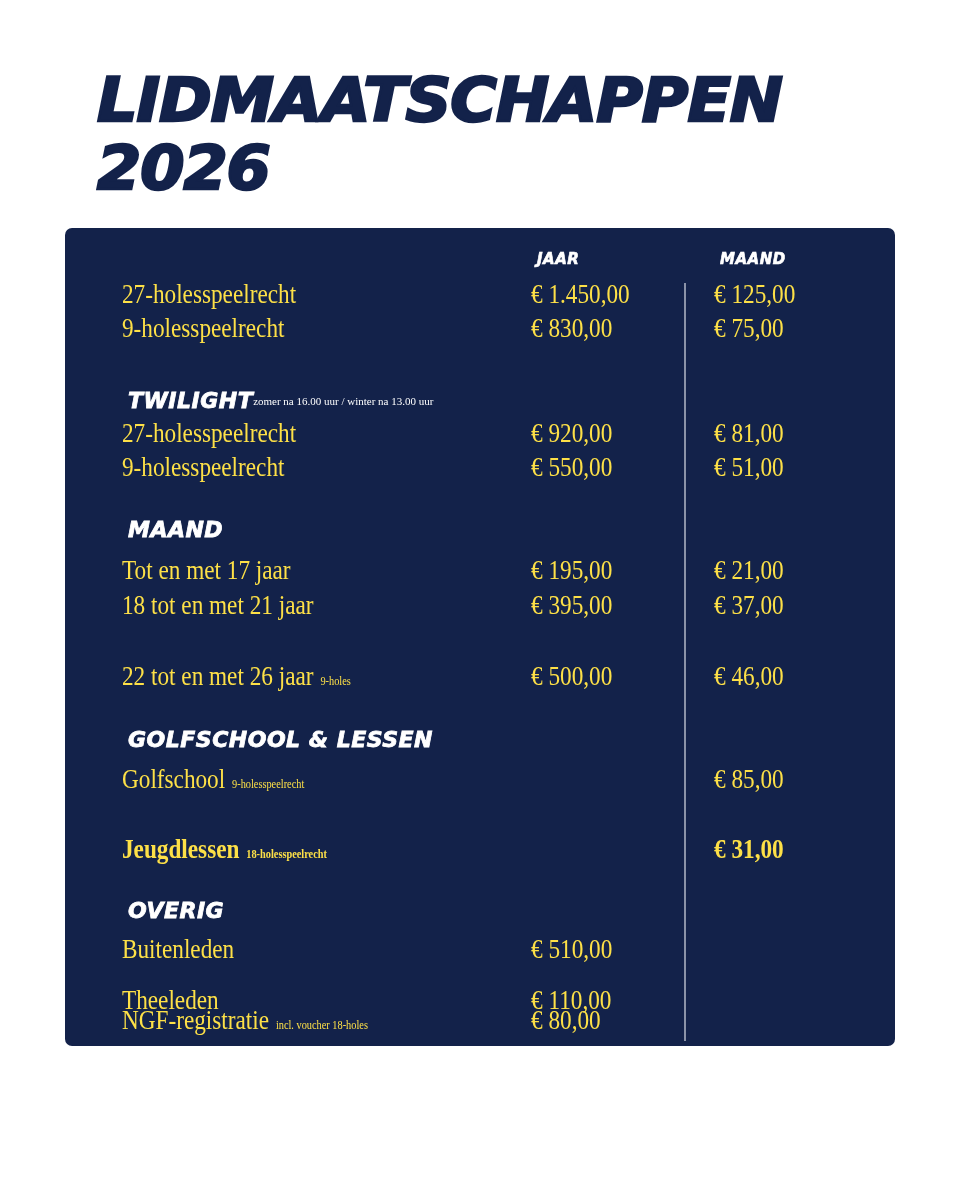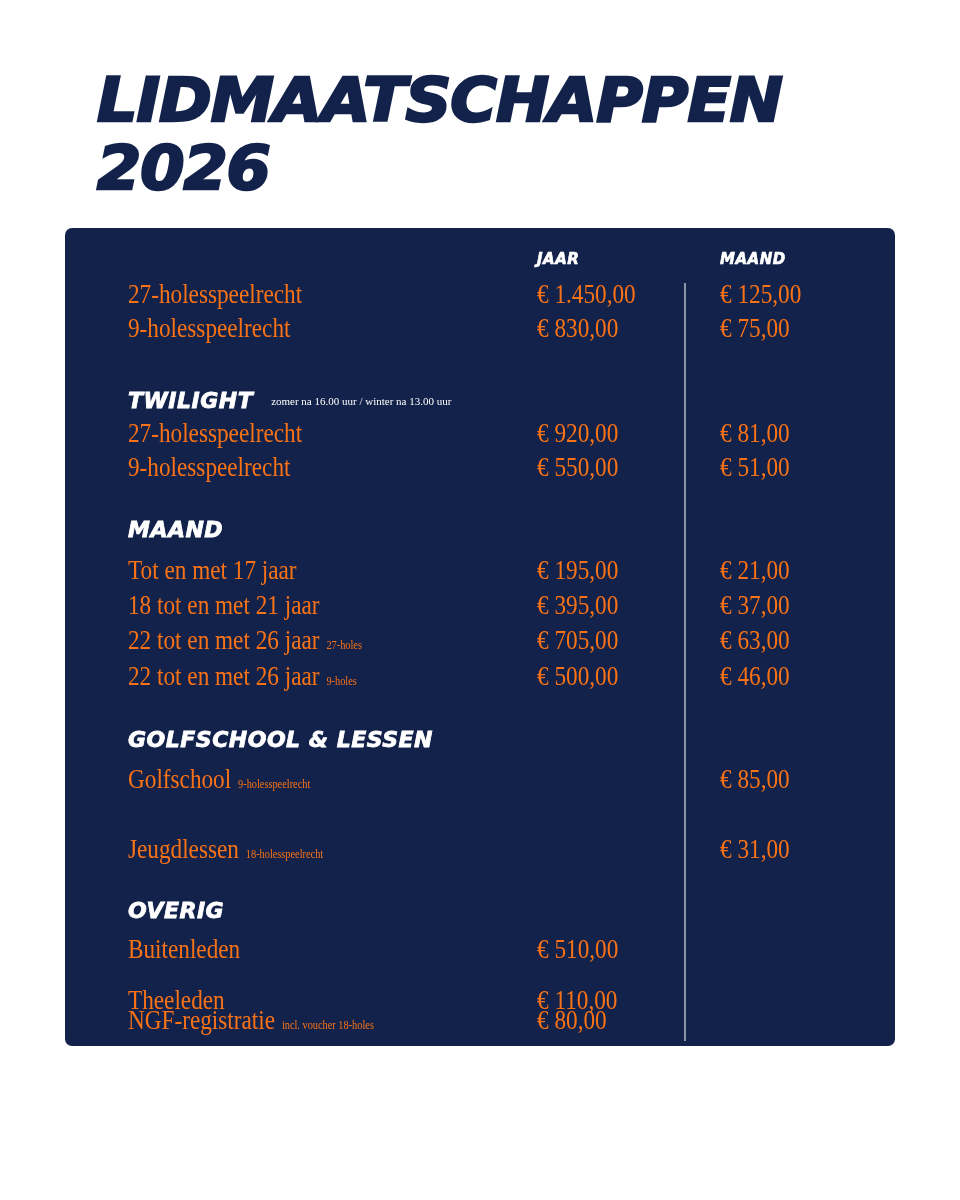--- a/index.html
+++ b/index.html
@@ -31,26 +31,26 @@
   .colhead.jaar { left: 472px; }
   .colhead.maand { left: 655px; }
   .section-title {
     position: absolute; left: 63px;
     font-family: "DejaVu Sans", sans-serif; font-weight: bold; font-style: oblique;
     color: #ffffff; font-size: 22px; letter-spacing: 0.5px;
     -webkit-text-stroke: 0.8px #ffffff;
   }
   .section-note {
     font-family: "Liberation Serif", serif; font-weight: normal; font-style: normal;
-    font-size: 11px; letter-spacing: 0; -webkit-text-stroke: 0; margin-left: 18px;
+    font-size: 11px; letter-spacing: 0; -webkit-text-stroke: 0; margin-left: 0;
     vertical-align: 3px;
   }
   .row {
-    position: absolute; left: 63px; width: 760px; height: 34px;
-    font-family: "Liberation Serif", serif; color: #f97316; font-size: 27px;
+    position: absolute; left: 57px; width: 760px; height: 34px;
+    font-family: "Liberation Serif", serif; color: #fde047; font-size: 27px;
   }
   .row .label { position: absolute; left: 0; top: 0; white-space: nowrap; transform: scaleX(0.86); transform-origin: left top; }
   .row .note { font-size: 12px; margin-left: 8px; }
   .row .jaar { position: absolute; left: 409px; top: 0; white-space: nowrap; transform: scaleX(0.86); transform-origin: left top; }
   .row .maand { position: absolute; left: 592px; top: 0; white-space: nowrap; transform: scaleX(0.86); transform-origin: left top; }
 </style>
 </head>
 <body>
 
 <h1 class="title" style="margin:0;">
@@ -94,39 +94,34 @@
   <div class="row" style="top:327px;">
     <span class="label"><span>Tot en met 17 jaar</span></span>
     <span class="jaar">€ 195,00</span>
     <span class="maand">€ 21,00</span>
   </div>
   <div class="row" style="top:362px;">
     <span class="label"><span>18 tot en met 21 jaar</span></span>
     <span class="jaar">€ 395,00</span>
     <span class="maand">€ 37,00</span>
   </div>
-  <div class="row" style="top:397px;">
-    <span class="label"><span>22 tot en met 26 jaar</span><span class="note">27-holes</span></span>
-    <span class="jaar">€ 705,00</span>
-    <span class="maand">€ 63,00</span>
-  </div>
   <div class="row" style="top:433px;">
     <span class="label"><span>22 tot en met 26 jaar</span><span class="note">9-holes</span></span>
     <span class="jaar">€ 500,00</span>
     <span class="maand">€ 46,00</span>
   </div>
 
   <div class="section-title" style="top:499px;">
     <span>GOLFSCHOOL &amp; LESSEN</span>
   </div>
   <div class="row" style="top:536px;">
     <span class="label"><span>Golfschool</span><span class="note">9-holesspeelrecht</span></span>
     <span class="maand">€ 85,00</span>
   </div>
-  <div class="row" style="top:606px;">
+  <div class="row" style="top:606px;font-weight:bold;">
     <span class="label"><span>Jeugdlessen</span><span class="note">18-holesspeelrecht</span></span>
     <span class="maand">€ 31,00</span>
   </div>
 
   <div class="section-title" style="top:670px;">
     <span>OVERIG</span>
   </div>
   <div class="row" style="top:706px;">
     <span class="label"><span>Buitenleden</span></span>
     <span class="jaar">€ 510,00</span>

